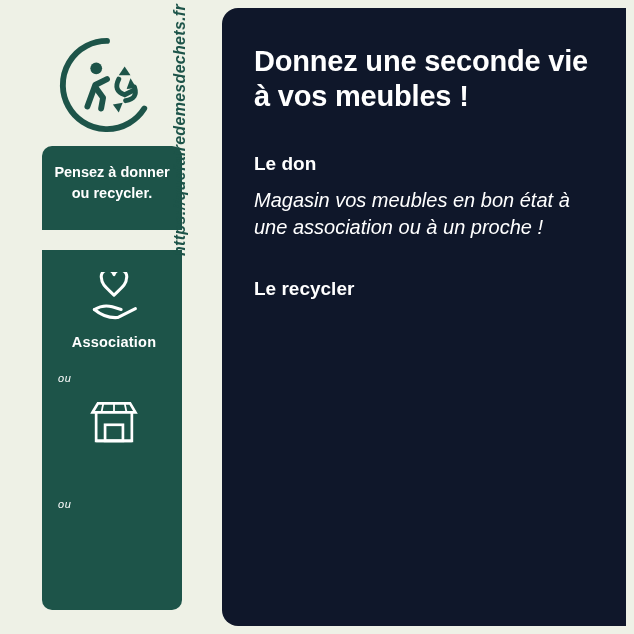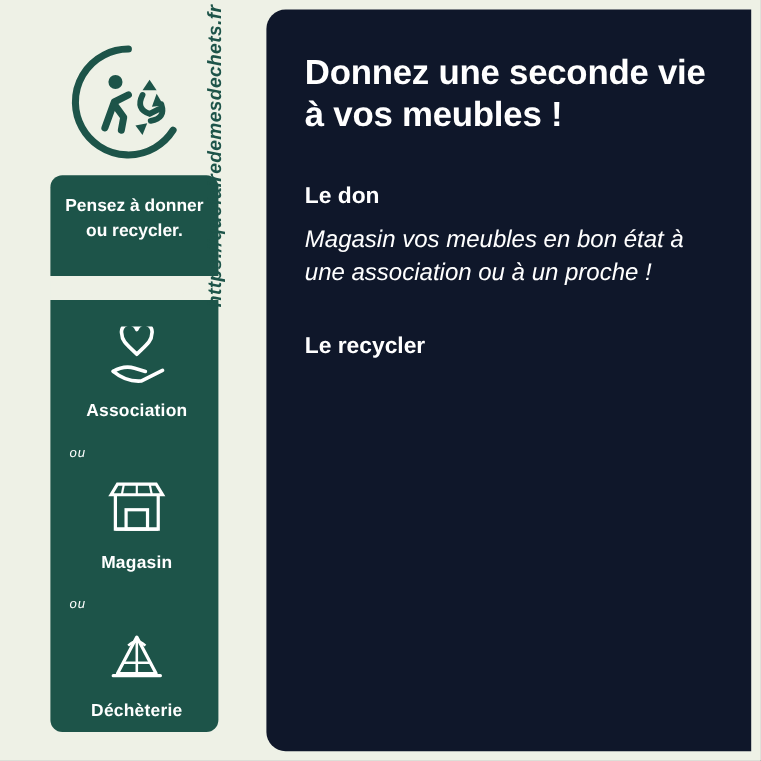--- a/index.html
+++ b/index.html
@@ -204,37 +204,24 @@
           <svg viewBox="0 0 64 56" width="58" height="50" aria-hidden="true">
             <path d="M8 16 L14 6 L50 6 L56 16 Z" fill="none" stroke="#ffffff" stroke-width="3"></path>
             <line x1="20" y1="6" x2="18" y2="16" stroke="#ffffff" stroke-width="2"></line>
             <line x1="32" y1="6" x2="32" y2="16" stroke="#ffffff" stroke-width="2"></line>
             <line x1="44" y1="6" x2="46" y2="16" stroke="#ffffff" stroke-width="2"></line>
             <path d="M12 16 L12 48 L52 48 L52 16" fill="none" stroke="#ffffff" stroke-width="3"></path>
             <rect x="22" y="30" width="20" height="18" fill="none" stroke="#ffffff" stroke-width="3"></rect>
             <line x1="12" y1="48" x2="52" y2="48" stroke="#ffffff" stroke-width="3"></line>
           </svg>
         </span>
-        <div class="ribbon-label">Magasin</div>
       </div>
 
       <div class="ou" style="top: 248px;">ou</div>
 
-      <div class="ribbon-item" style="top: 272px;">
-        <span class="icon-box">
-          <svg viewBox="0 0 64 56" width="58" height="50" aria-hidden="true">
-            <path d="M14 44 L32 10 L50 44 Z" fill="none" stroke="#ffffff" stroke-width="3" stroke-linejoin="round"></path>
-            <path d="M32 10 L32 44" stroke="#ffffff" stroke-width="2.4"></path>
-            <path d="M20 34 L44 34" stroke="#ffffff" stroke-width="2.4"></path>
-            <path d="M24 18 q8 -8 16 0" fill="none" stroke="#ffffff" stroke-width="2.4"></path>
-            <path d="M10 46 L54 46" stroke="#ffffff" stroke-width="3" stroke-linecap="round"></path>
-          </svg>
-        </span>
-        <div class="ribbon-label">Déchèterie</div>
-      </div>
 
     </div>
 
     <div class="vurl">https://quefairedemesdechets.fr</div>
   </div>
 
   <div class="right-panel">
     <h1 class="headline">Donnez une seconde vie
 à vos meubles !</h1>
 

